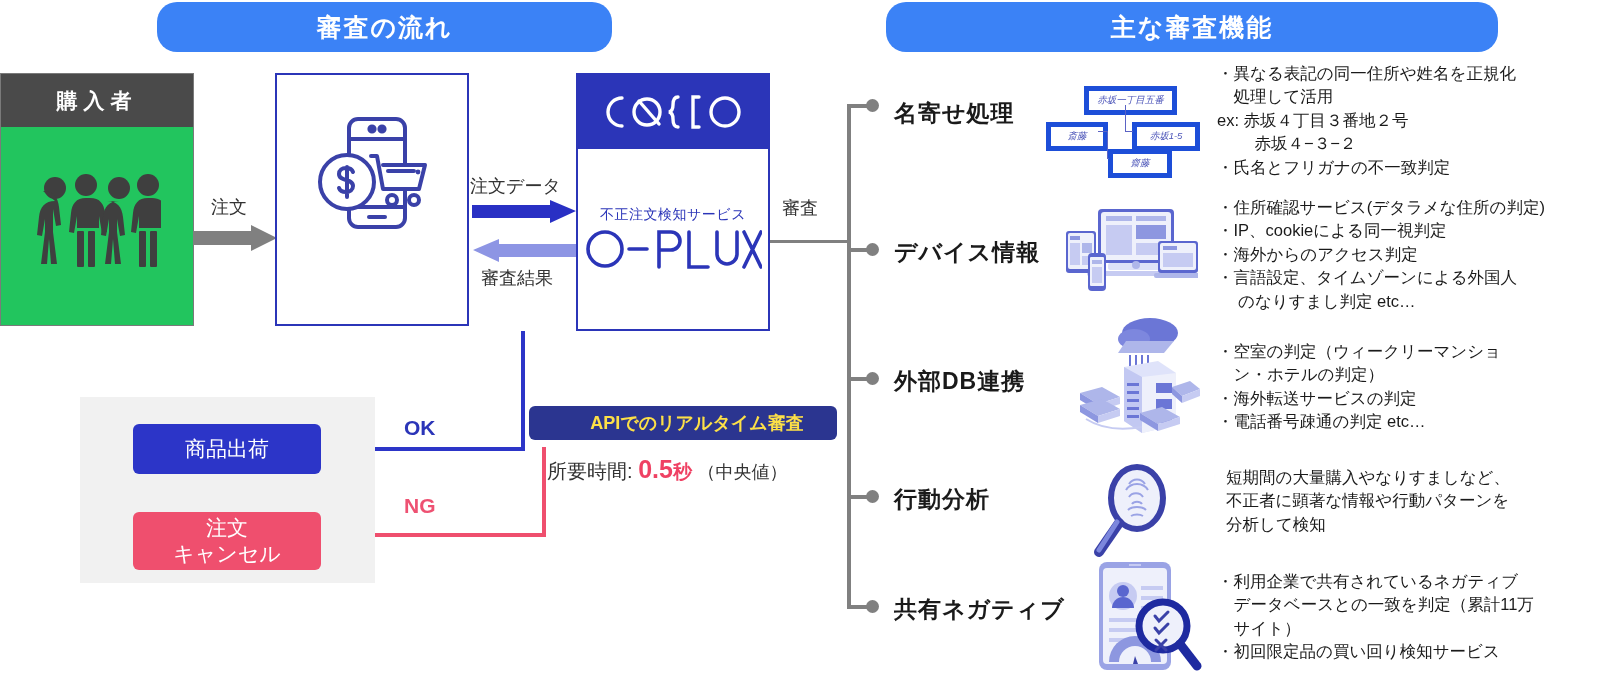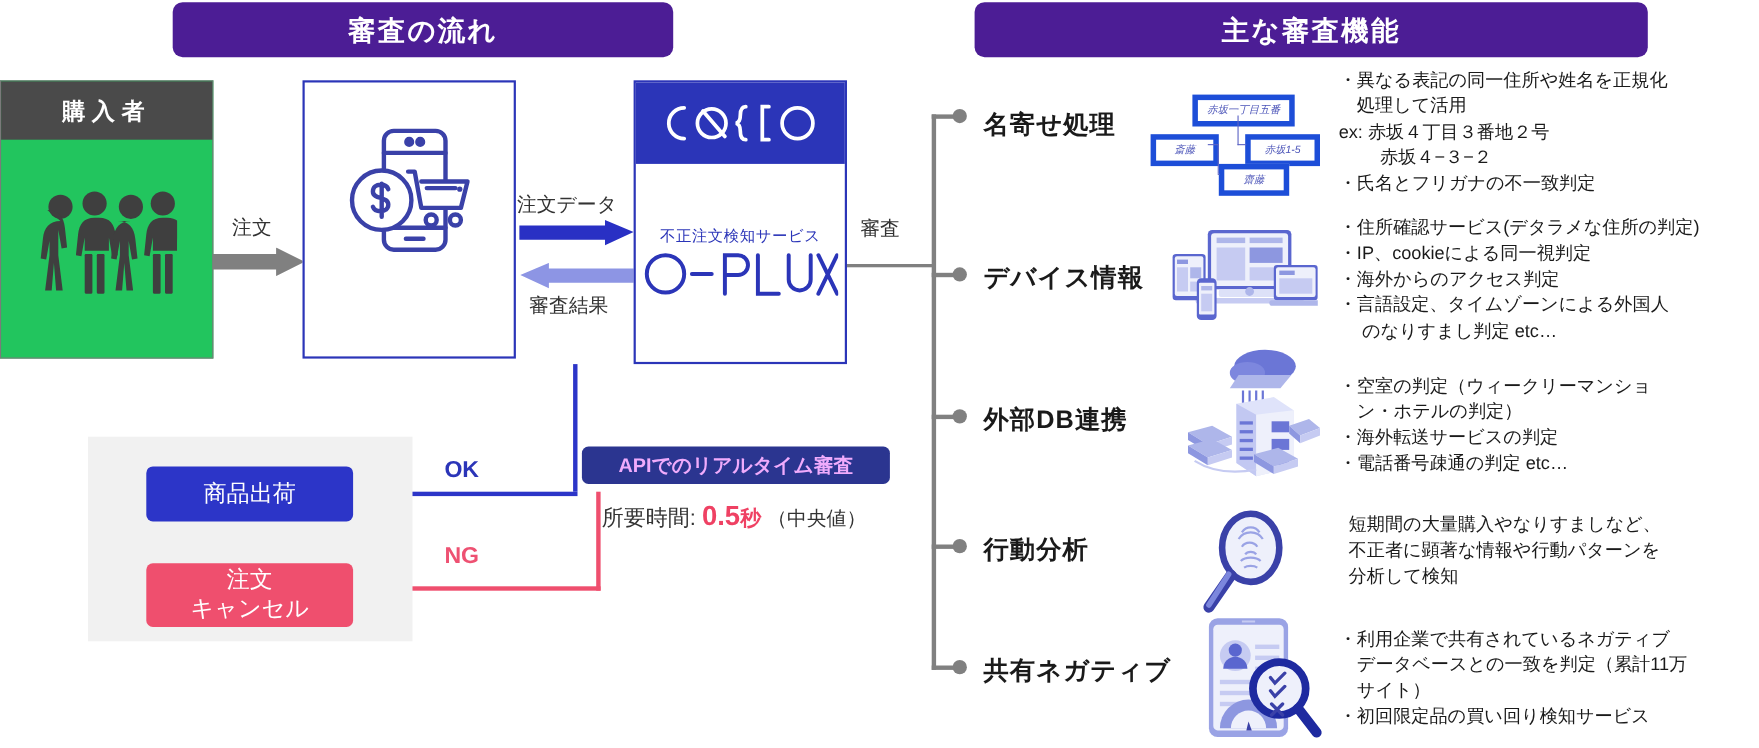--- a/index.html
+++ b/index.html
@@ -5,21 +5,21 @@
   html,body{margin:0;padding:0;background:#ffffff;}
   body{
     width:1599px;height:680px;position:relative;overflow:hidden;
     font-family:"Liberation Sans","DejaVu Sans",sans-serif;
     color:#222;
   }
   .abs{position:absolute;}
 
   
   .pill{
-    background:#4c1d95;color:#fff;border-radius:9px;
+    background:#3b82f6;color:#fff;border-radius:20px;
     display:flex;align-items:center;justify-content:center;
     font-weight:bold;letter-spacing:2px;
   }
   #title-flow{left:157px;top:2px;width:455px;height:50px;font-size:25px;}
   #title-features{left:886px;top:2px;width:612px;height:50px;font-size:25px;}
 
   
   #buyer-card{left:0px;top:73px;width:194px;height:253px;border:1px solid #7a7a7a;box-sizing:border-box;background:#22c55e;}
   #buyer-head{height:53px;background:#4a4a4a;color:#fff;display:flex;align-items:center;justify-content:center;
     font-size:21px;font-weight:bold;letter-spacing:6px;}
@@ -46,22 +46,22 @@
   #ng-label{left:404px;top:494px;color:#ee5172;}
 
   
   #result-bg{left:80px;top:397px;width:295px;height:186px;background:#f1f1f1;}
   .resbox{border-radius:6px;display:flex;flex-direction:column;align-items:center;justify-content:center;
     color:#fff;font-size:21px;line-height:1.22;}
   #ship-box{left:133px;top:424px;width:188px;height:50px;background:#2c35c8;}
   #cancel-box{left:133px;top:512px;width:188px;height:58px;background:#ef4f6e;}
 
   
-  #api-badge{left:529px;top:406px;width:280px;height:34px;background:#2b3590;color:#f0abfc;border-radius:6px;
-    display:flex;align-items:center;justify-content:center;font-size:18px;font-weight:bold;}
+  #api-badge{left:529px;top:406px;width:280px;height:34px;background:#2b3590;color:#fde047;border-radius:6px;
+    display:flex;align-items:center;justify-content:center;font-size:18px;font-weight:bold;padding-left:28px;}
   #api-time{left:547px;top:455px;font-size:20px;color:#333;white-space:nowrap;}
   #api-time .big{color:#ef4163;font-weight:bold;font-size:25px;}
   #api-time .sec{color:#ef4163;font-weight:bold;font-size:19px;}
   #api-time .paren{font-size:18px;}
 
   
   .feat-title{font-size:23px;font-weight:bold;color:#1a1a1a;white-space:nowrap;letter-spacing:1px;}
   .feat-desc{font-size:16.5px;color:#1a1a1a;line-height:1.42;white-space:pre-line;}
   .dot{width:13px;height:13px;border-radius:50%;background:#808080;}
 

